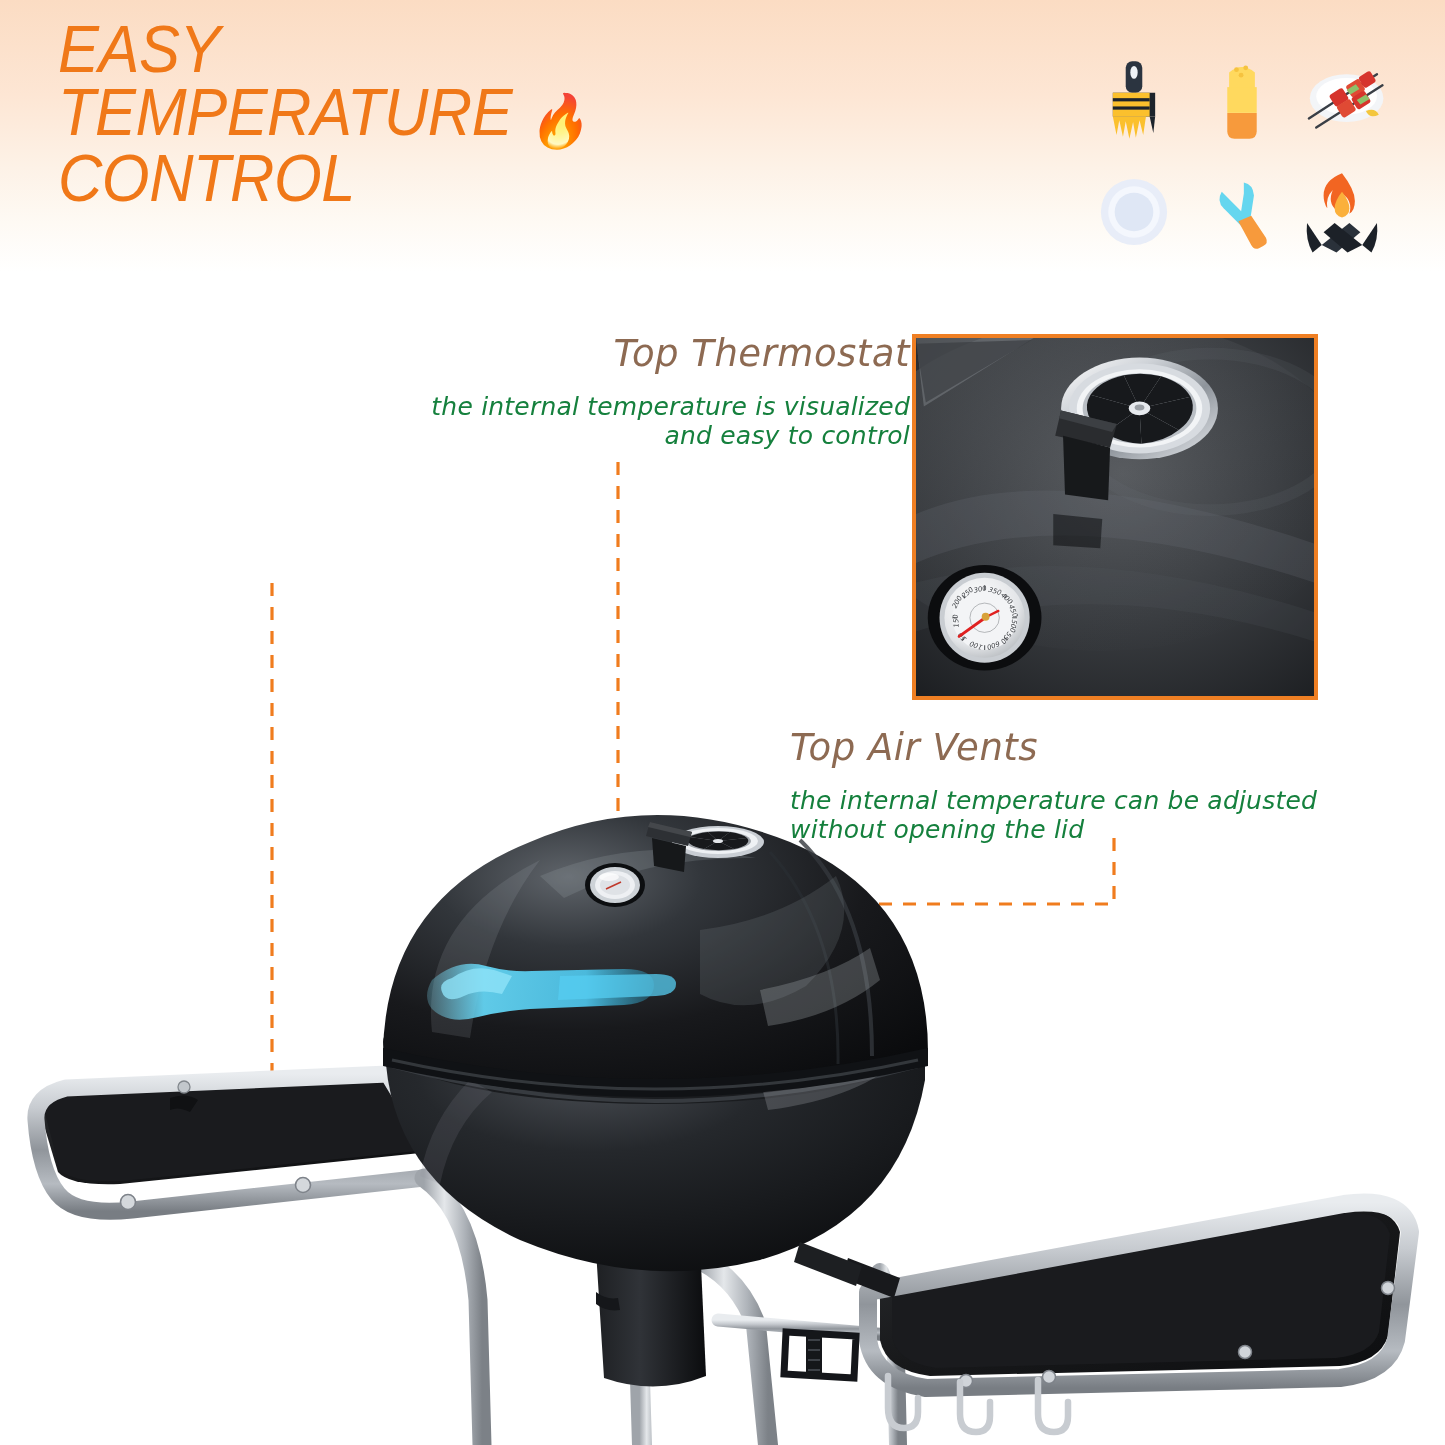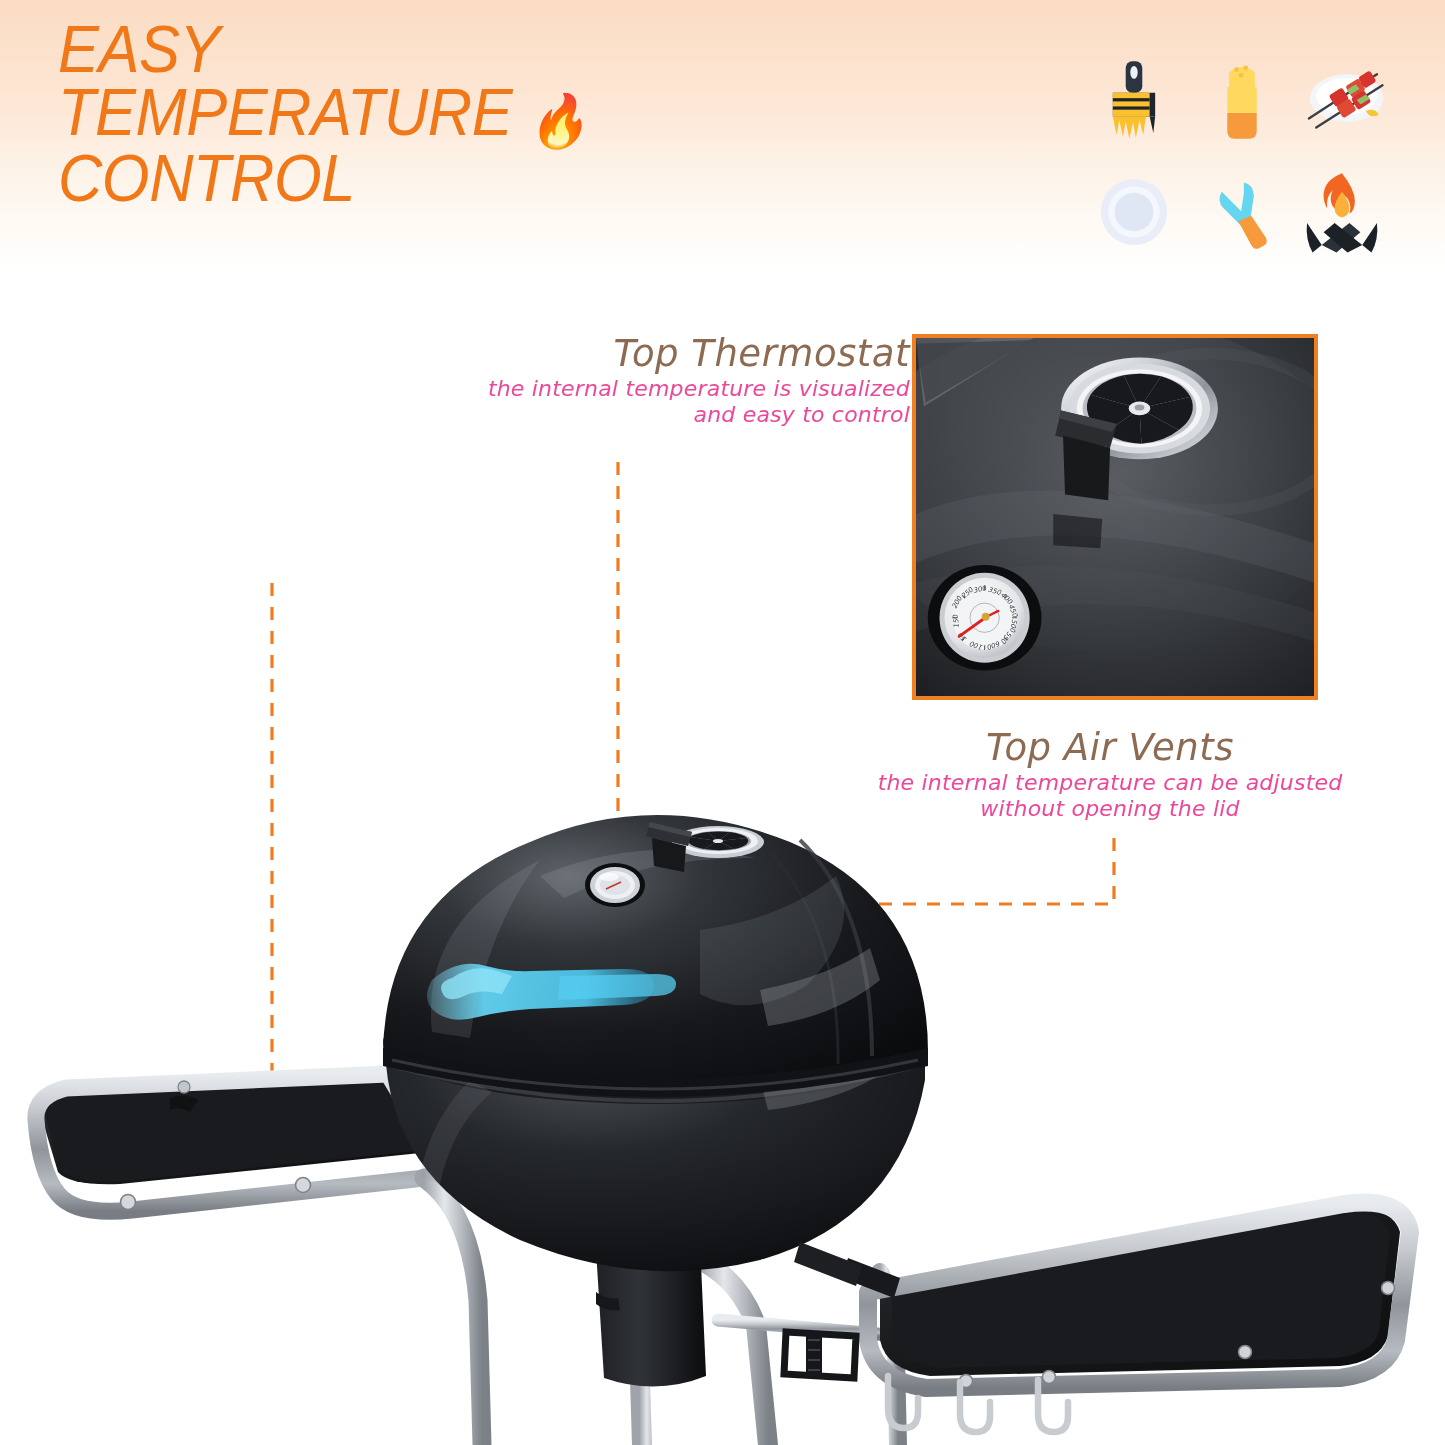--- a/index.html
+++ b/index.html
@@ -38,27 +38,27 @@
   .ic-c2{left:214px;}
 
   
   .callout{position:absolute;color:#9c7a63;}
   .callout .c-title{
     font-size:37px;line-height:1.08;font-weight:400;color:#8d6a52;
     font-family:"DejaVu Sans","Liberation Sans",sans-serif;
     letter-spacing:0.5px;
   }
   .callout .c-desc{
-    font-size:22px;line-height:1.18;font-weight:400;color:#ec4899;
+    font-size:25px;line-height:1.18;font-weight:400;color:#15803d;
     font-family:"DejaVu Sans","Liberation Sans",sans-serif;
-    letter-spacing:0.2px;white-space:pre-line;margin-top:2px;
+    letter-spacing:0.2px;white-space:pre-line;margin-top:18px;
   }
   #callout-thermostat{left:300px;top:334px;width:610px;text-align:right;}
   #callout-lid{left:10px;top:470px;width:560px;text-align:center;}
-  #callout-vents{left:790px;top:728px;width:640px;text-align:center;}
+  #callout-vents{left:790px;top:728px;width:640px;text-align:left;}
 
   
   .inset{
     position:absolute;left:912px;top:334px;width:406px;height:366px;
     border:4px solid #ef7f23;box-sizing:border-box;overflow:hidden;
     background:#1c1c1e;
   }
   .inset svg{position:absolute;left:0;top:0;width:100%;height:100%;}
 
   

